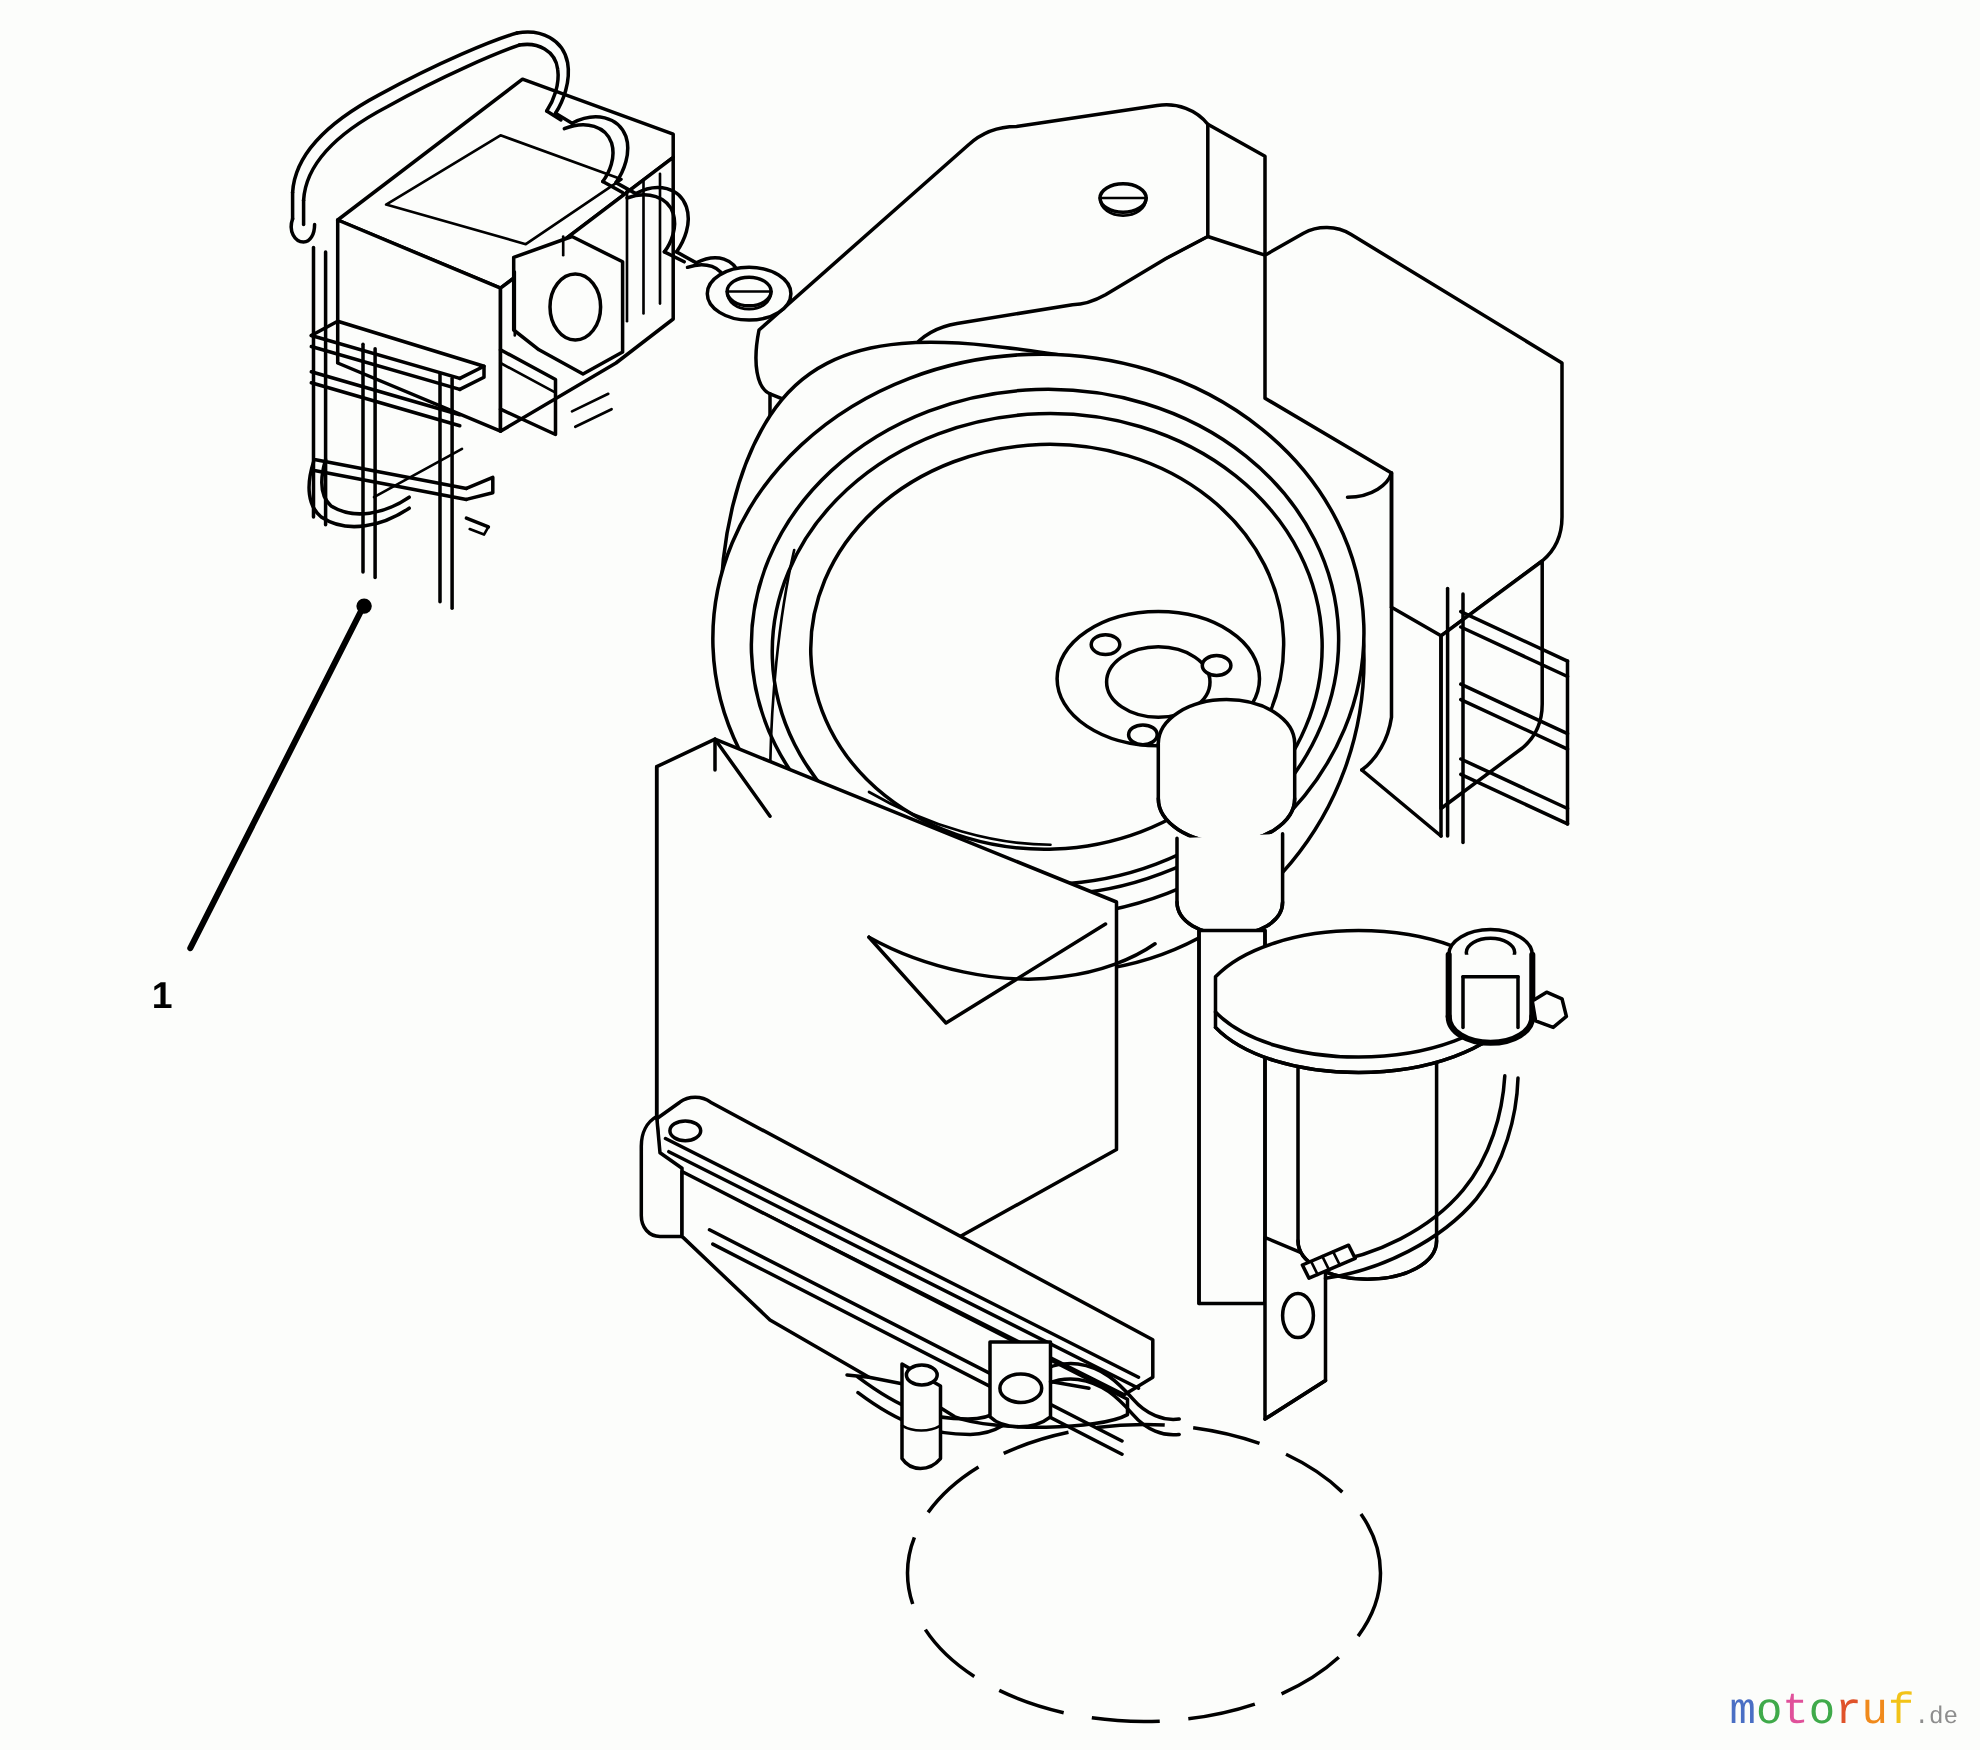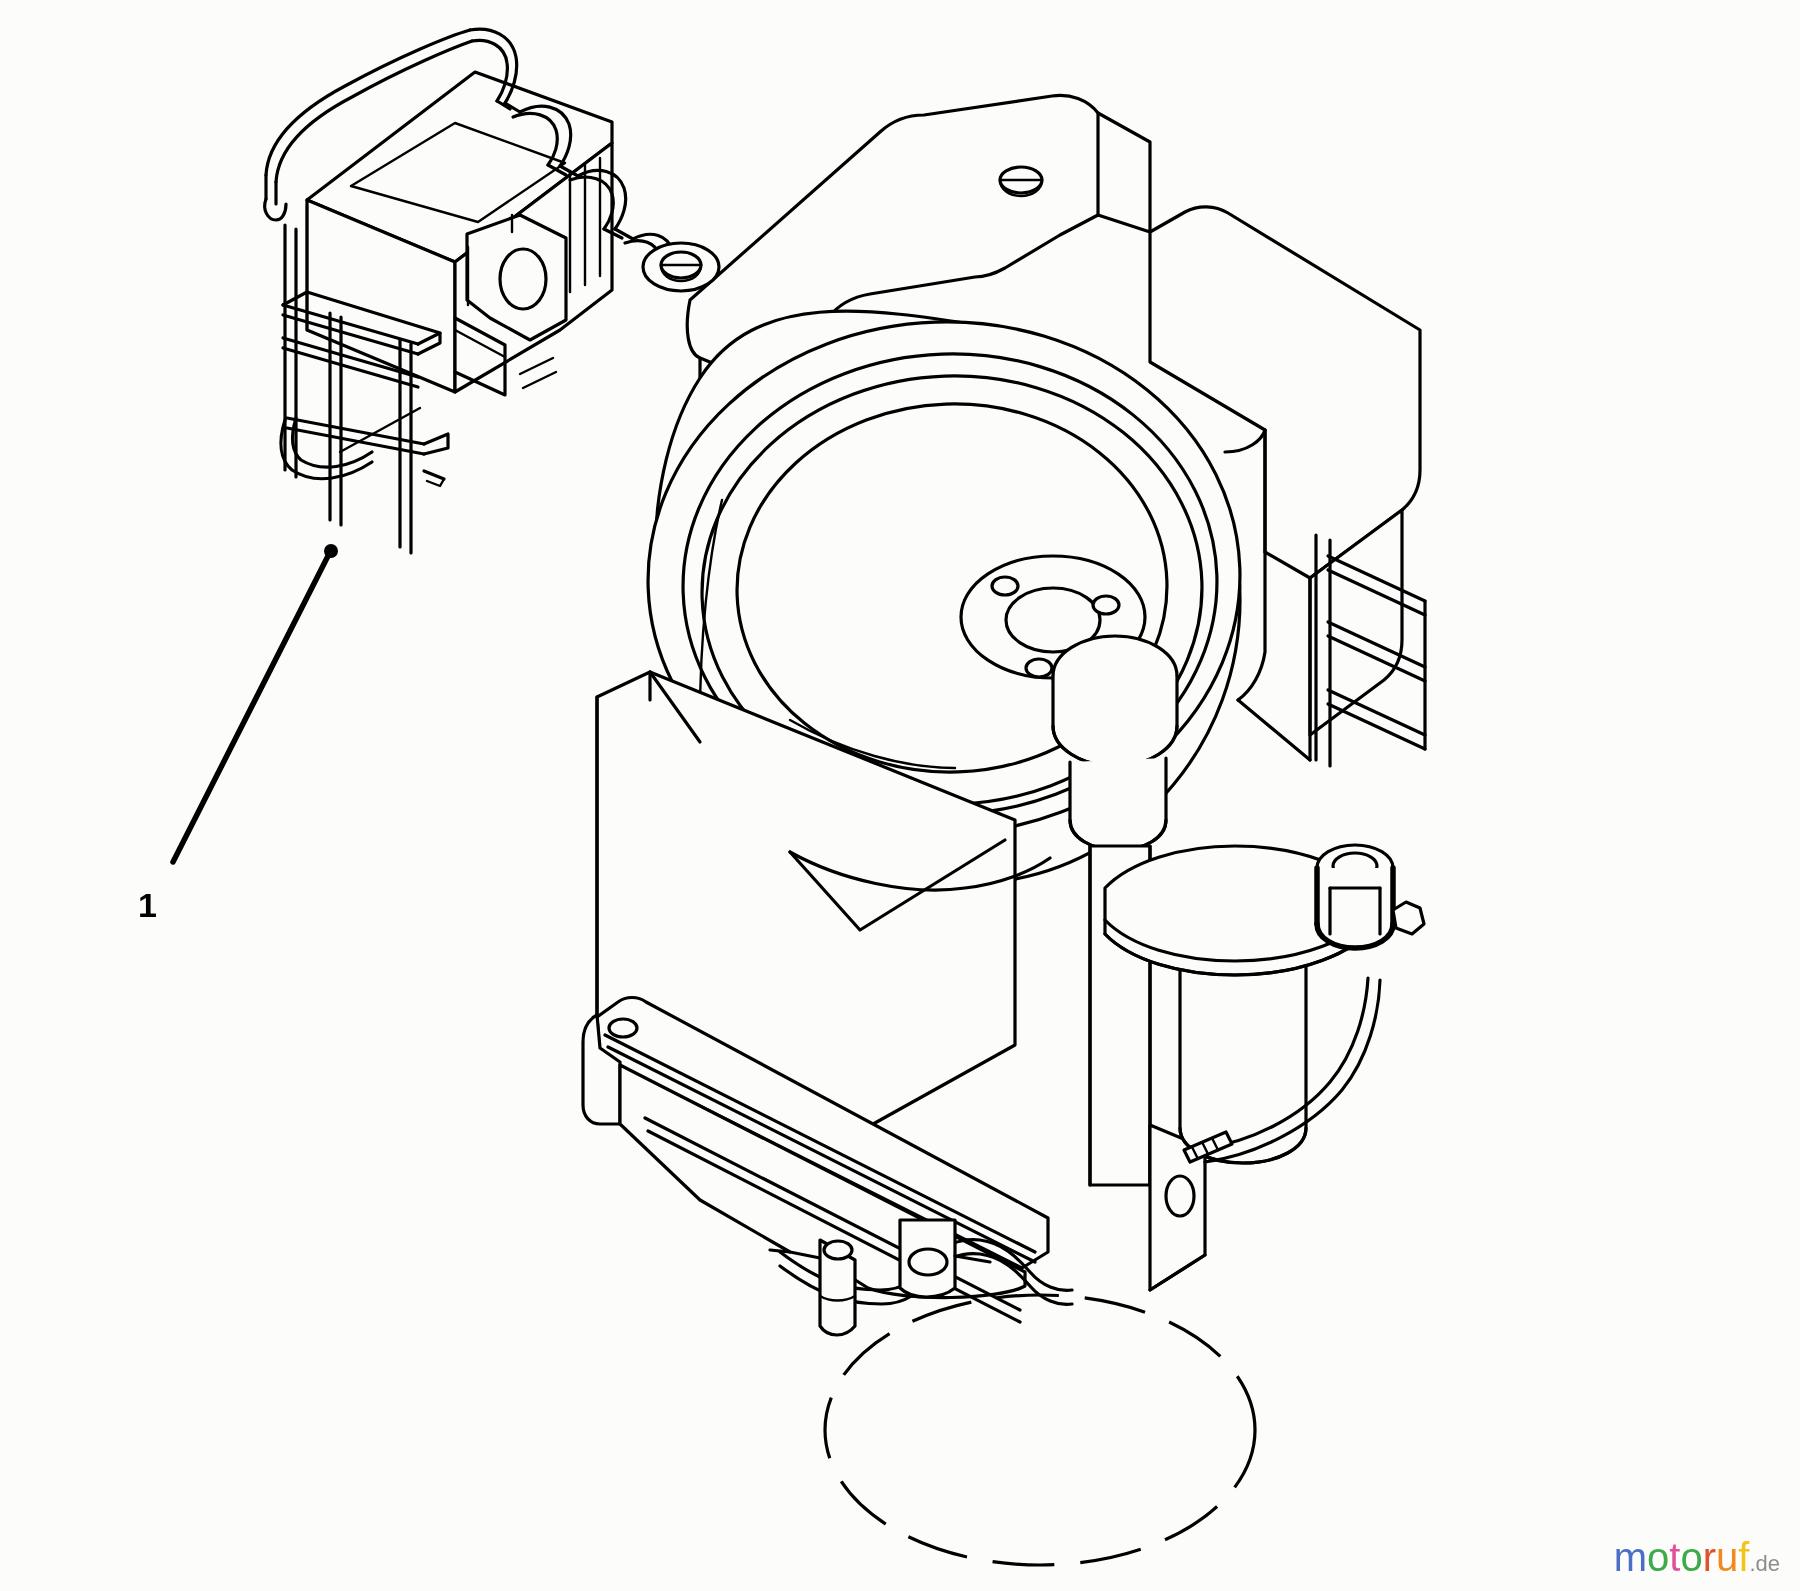--- a/index.html
+++ b/index.html
@@ -64,21 +64,21 @@
     font-size: 34px;
     font-weight: bold;
     color: #000000;
     line-height: 1;
     letter-spacing: 0;
   }
   #watermark {
     position: absolute;
     right: 20px;
     bottom: 14px;
-    font-family: Liberation Sans, sans-serif;
+    font-family: Liberation Mono, monospace;
     font-size: 40px;
     line-height: 1;
     white-space: nowrap;
     user-select: none;
   }
   #watermark .wl { display: inline-block; }
   #watermark .suffix {
     font-size: 22px;
     color: #8d8d8d;
   }

